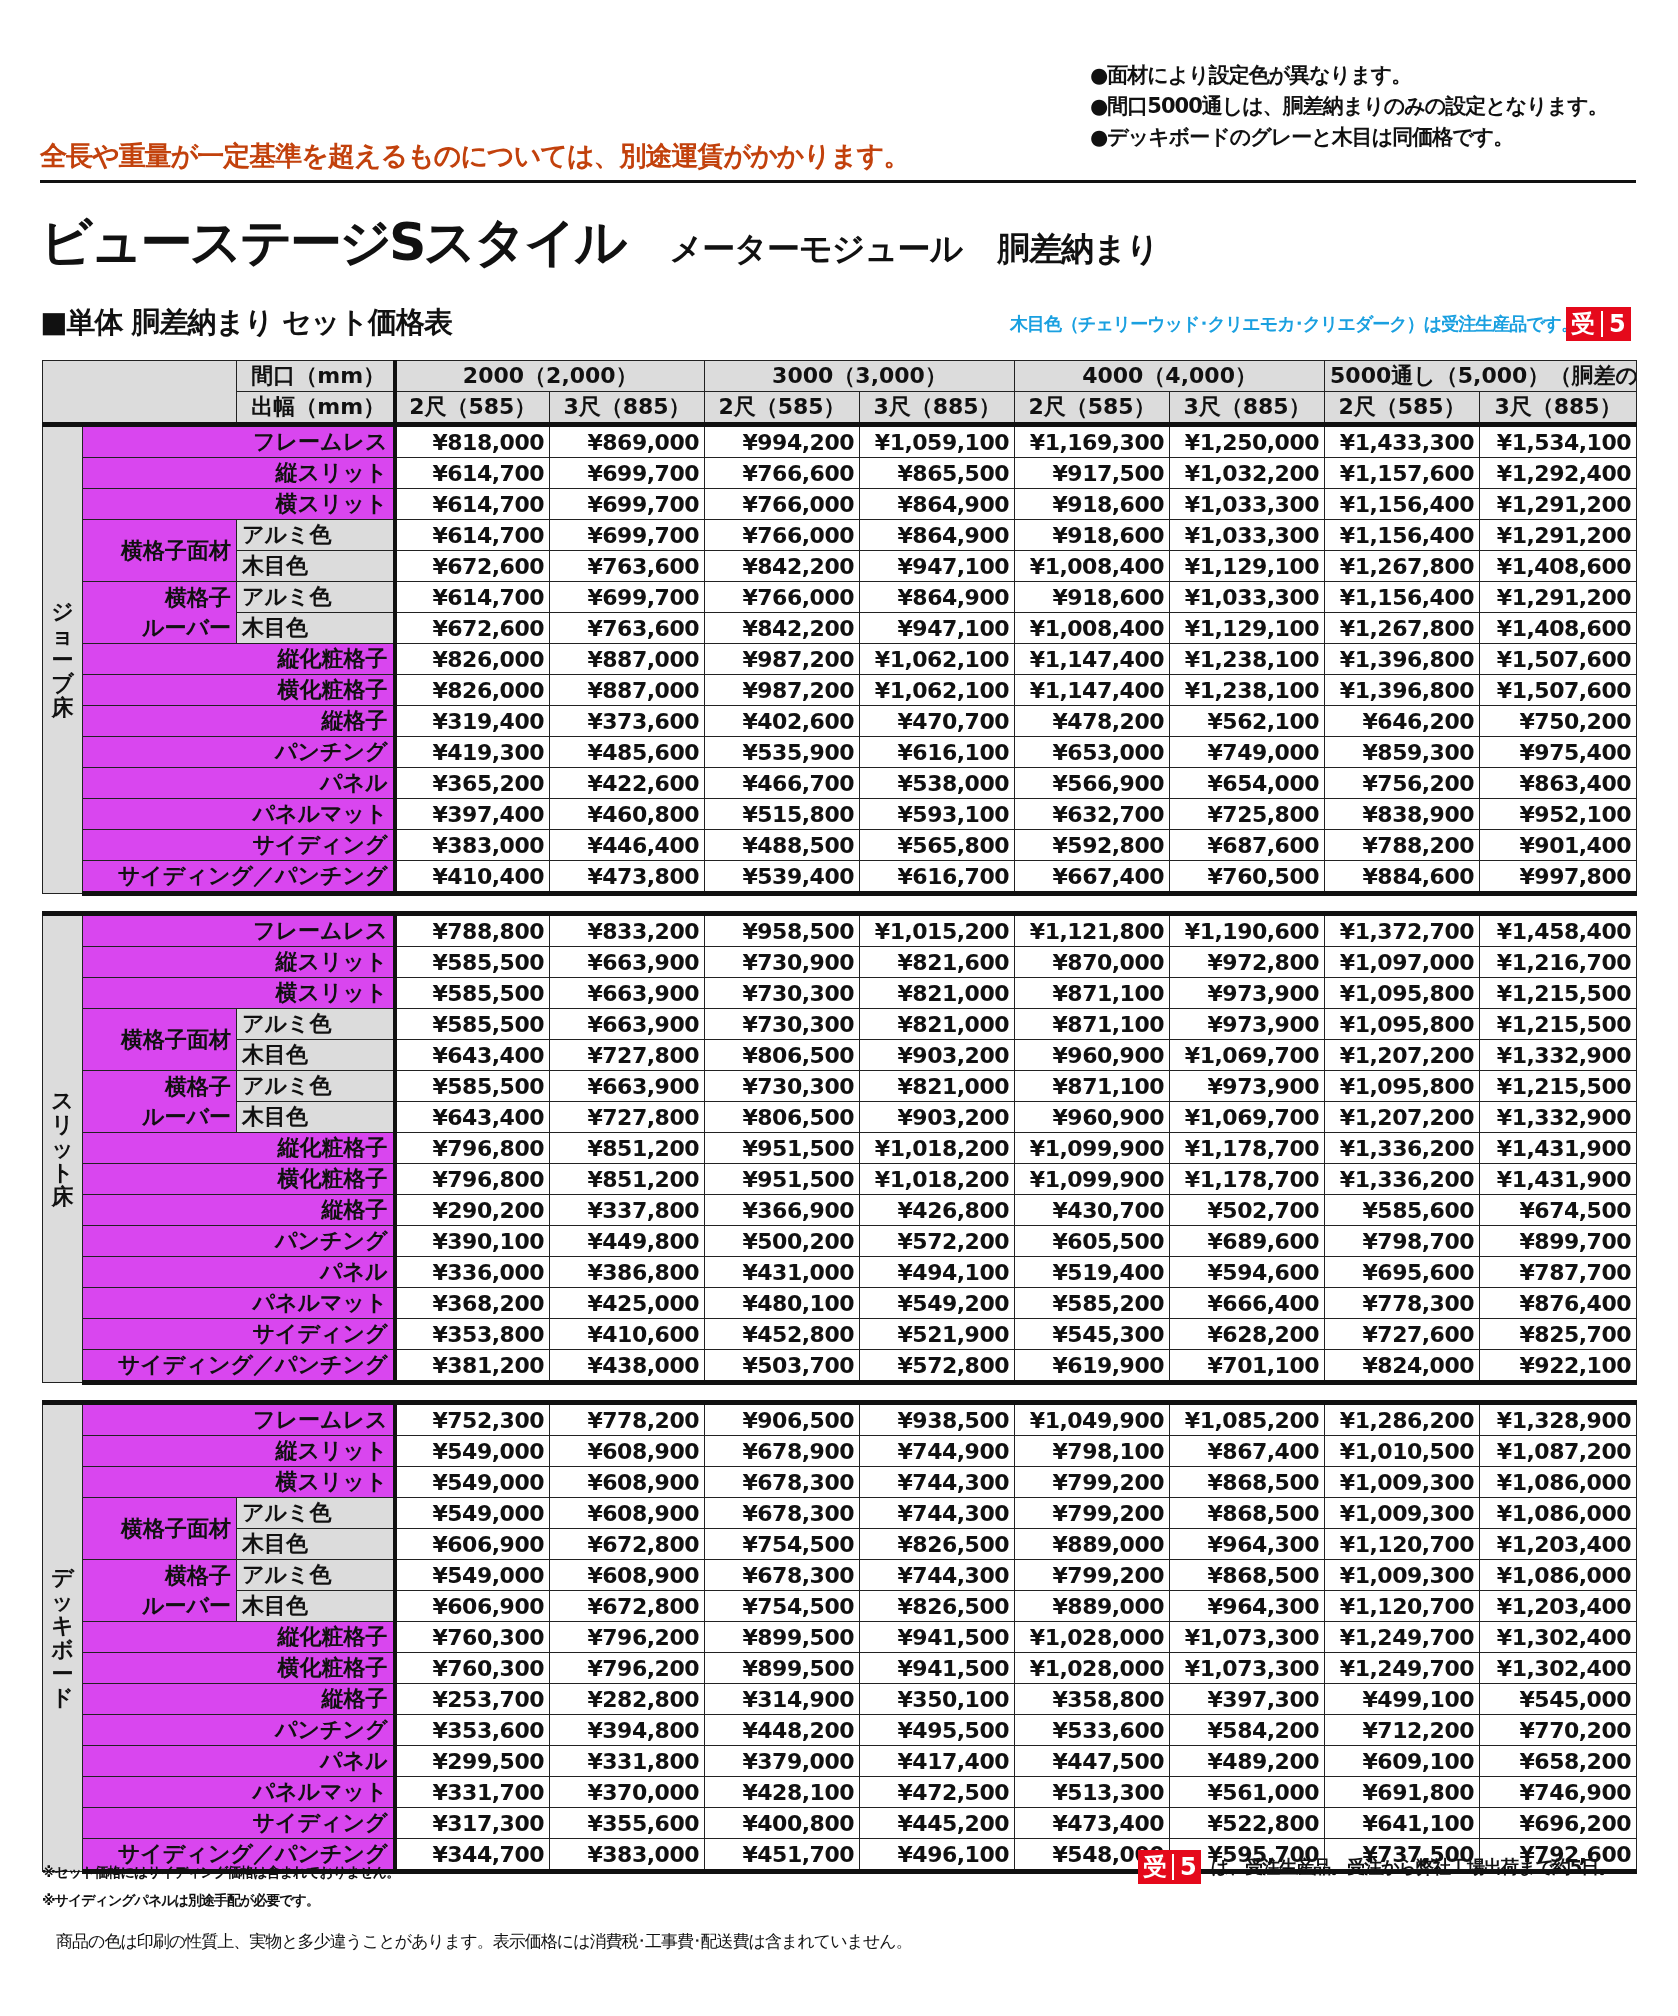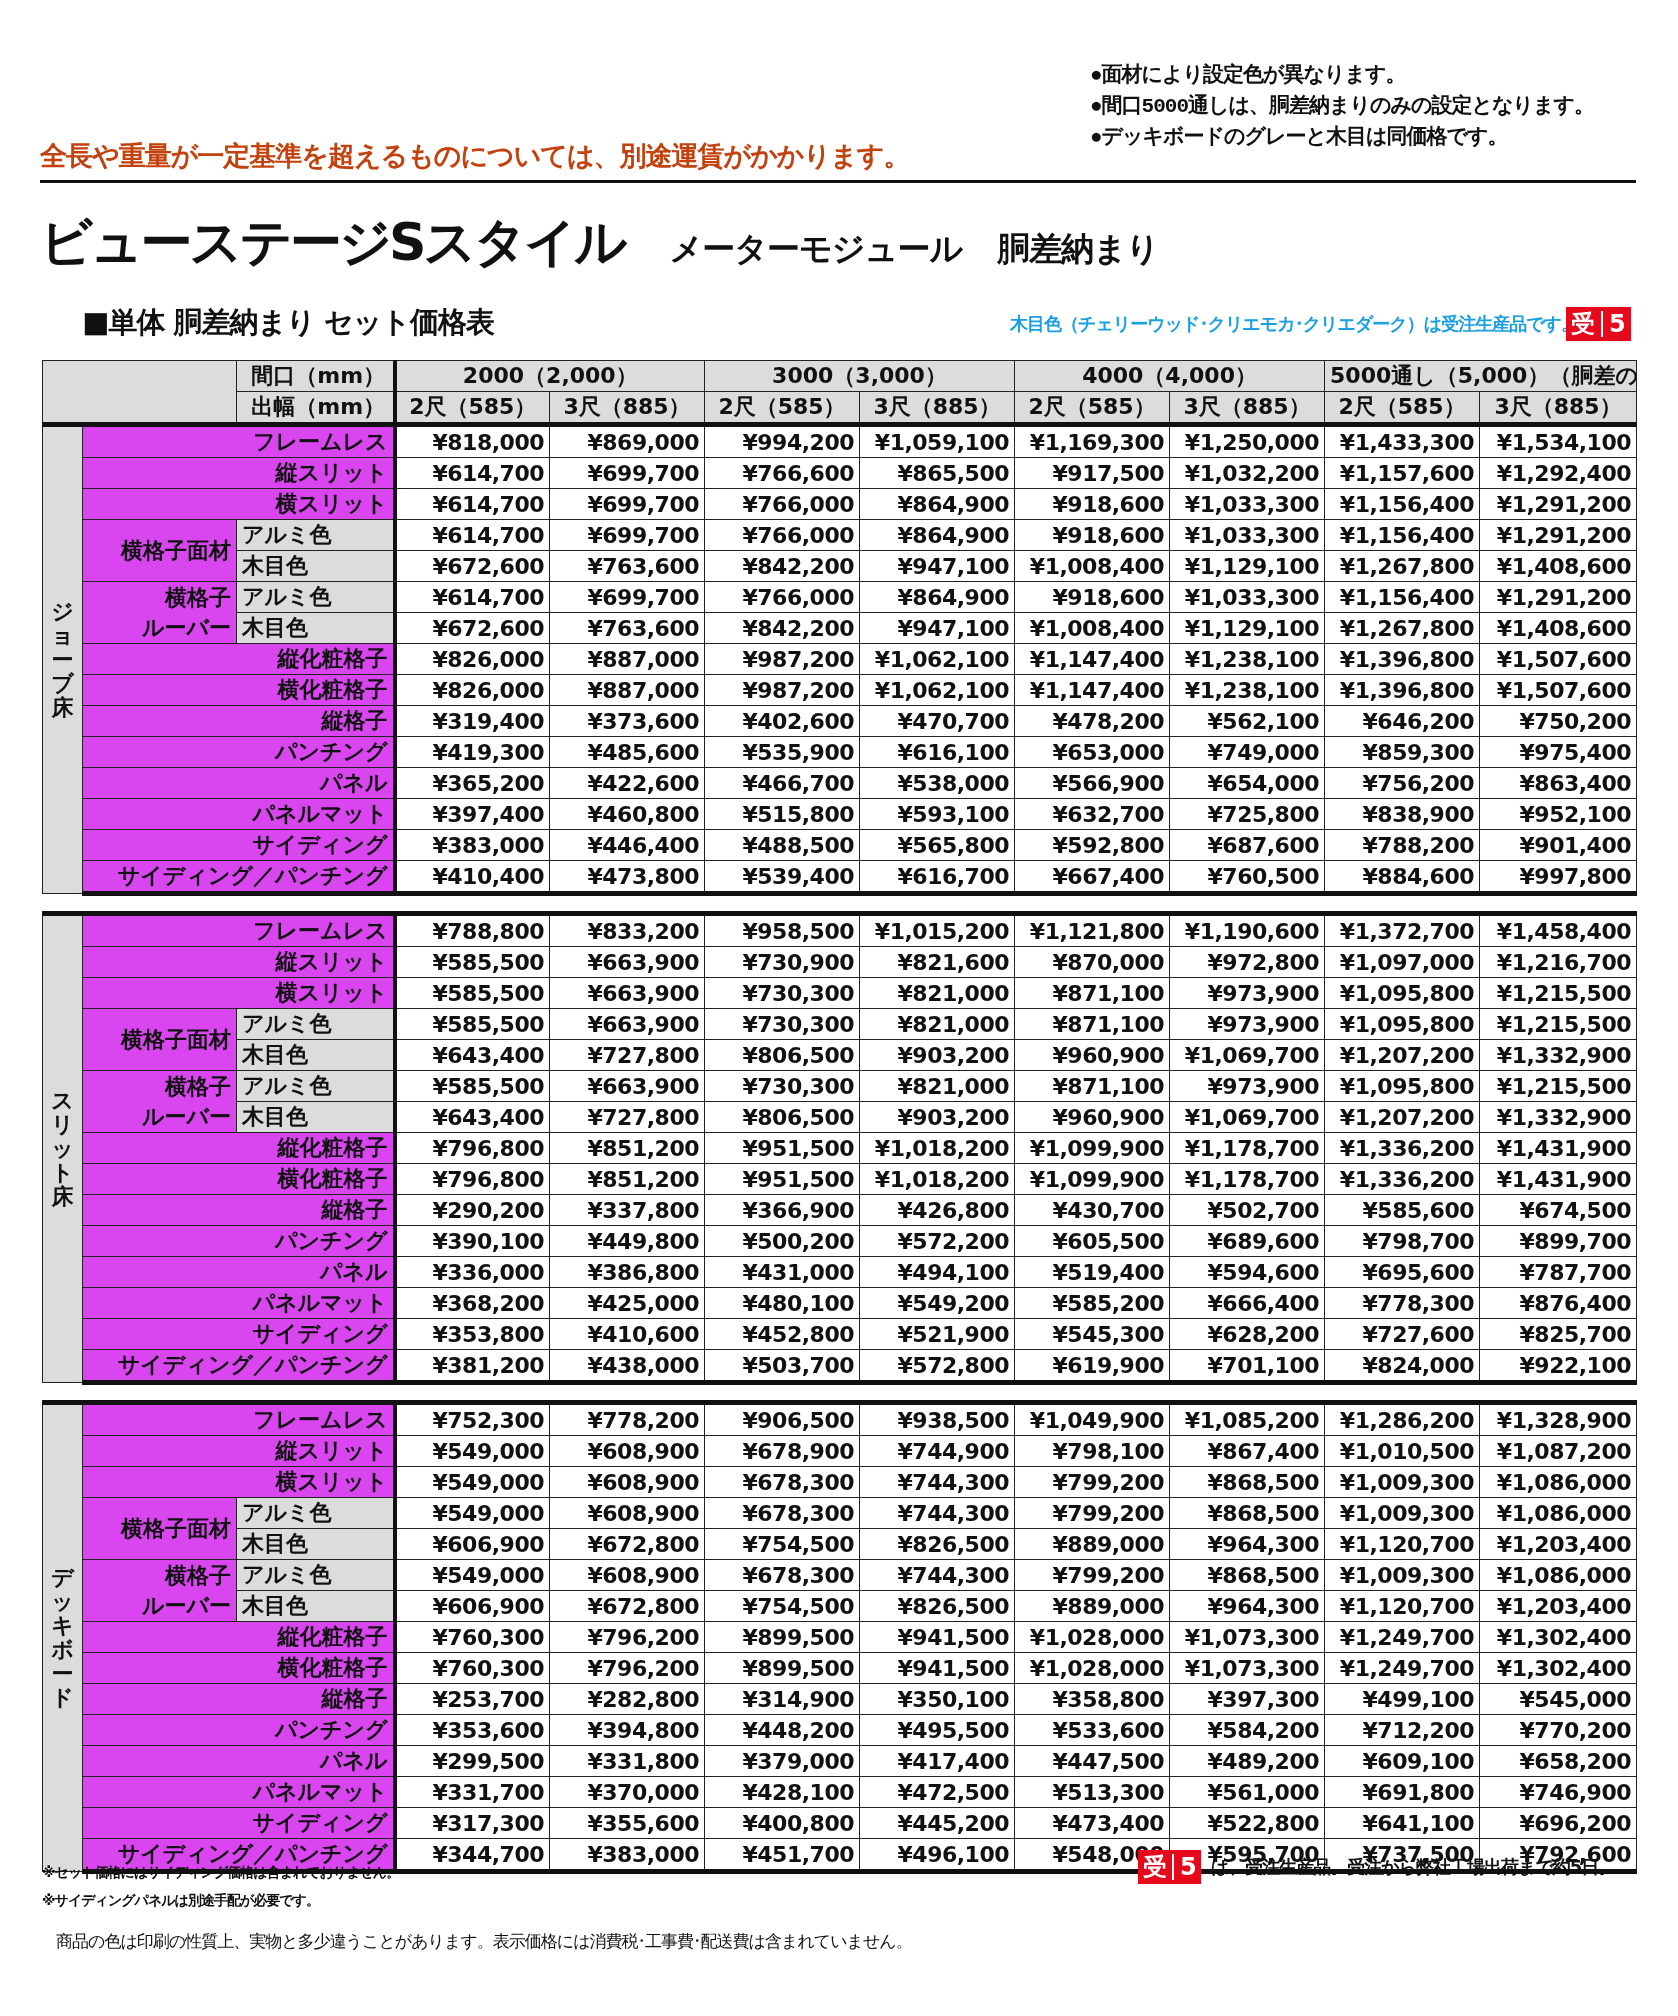--- a/index.html
+++ b/index.html
@@ -1,31 +1,31 @@
 <!DOCTYPE html>
 <html><head>
 <meta charset="utf-8">
 <style>
   * { box-sizing: border-box; margin: 0; padding: 0; }
   html, body { width: 1678px; height: 2016px; background: #ffffff; overflow: hidden; }
   body { position: relative; font-family: "DejaVu Sans", "Liberation Sans", sans-serif; color: #111; }
 
-  .notes { position: absolute; left: 1090px; top: 60px; font-size: 21px; line-height: 31px; letter-spacing: -1px; font-weight: bold; font-family: Liberation Mono, monospace; }
+  .notes { position: absolute; left: 1090px; top: 60px; font-size: 21px; line-height: 31px; letter-spacing: -1px; font-weight: bold; }
   .notes div { white-space: nowrap; }
 
   .shipping { position: absolute; left: 40px; top: 138px; font-size: 27px; color: #c2410c; font-weight: bold; letter-spacing: -1px; white-space: nowrap; }
 
   .rule-top { position: absolute; left: 40px; top: 180px; width: 1596px; height: 3px; background: #111; }
 
   .title { position: absolute; left: 40px; top: 208px; white-space: nowrap; }
   .title .main { font-size: 52px; font-weight: bold; letter-spacing: -3px; }
   .title .sub { font-size: 33px; font-weight: bold; letter-spacing: -1px; margin-left: 40px; }
   .title .sub2 { font-size: 33px; font-weight: bold; letter-spacing: -1px; margin-left: 30px; }
 
-  .section-title { position: absolute; left: 40px; top: 303px; font-size: 29px; font-weight: bold; letter-spacing: -1px; white-space: nowrap; margin-left: 42px; }
+  .section-title { position: absolute; left: 40px; top: 303px; font-size: 29px; font-weight: bold; letter-spacing: -1px; white-space: nowrap; }
   .made-note { position: absolute; right: 100px; top: 312px; font-size: 18px; color: #1aa0e0; font-weight: bold; letter-spacing: -1px; white-space: nowrap; }
 
   .badge { display: inline-flex; align-items: center; background: #e5091b; color: #fff; font-weight: bold; height: 34px; padding: 0 5px; font-size: 24px; }
   .badge .sep { width: 2px; height: 26px; background: #fff; margin: 0 6px; }
   .badge-top { position: absolute; left: 1566px; top: 307px; }
 
   table.price { position: absolute; left: 42px; top: 360px; border-collapse: collapse; table-layout: fixed; width: 1594px; font-size: 22px; }
   table.price td, table.price th { height: 30.6px; padding: 0 5px; border: 1px solid #222; white-space: nowrap; overflow: hidden; font-weight: bold; }
   table.price th { background: #dcdcdc; font-weight: bold; text-align: center; font-size: 22px; }
   .hdr-corner { background: #dcdcdc; border-right: none !important; }

